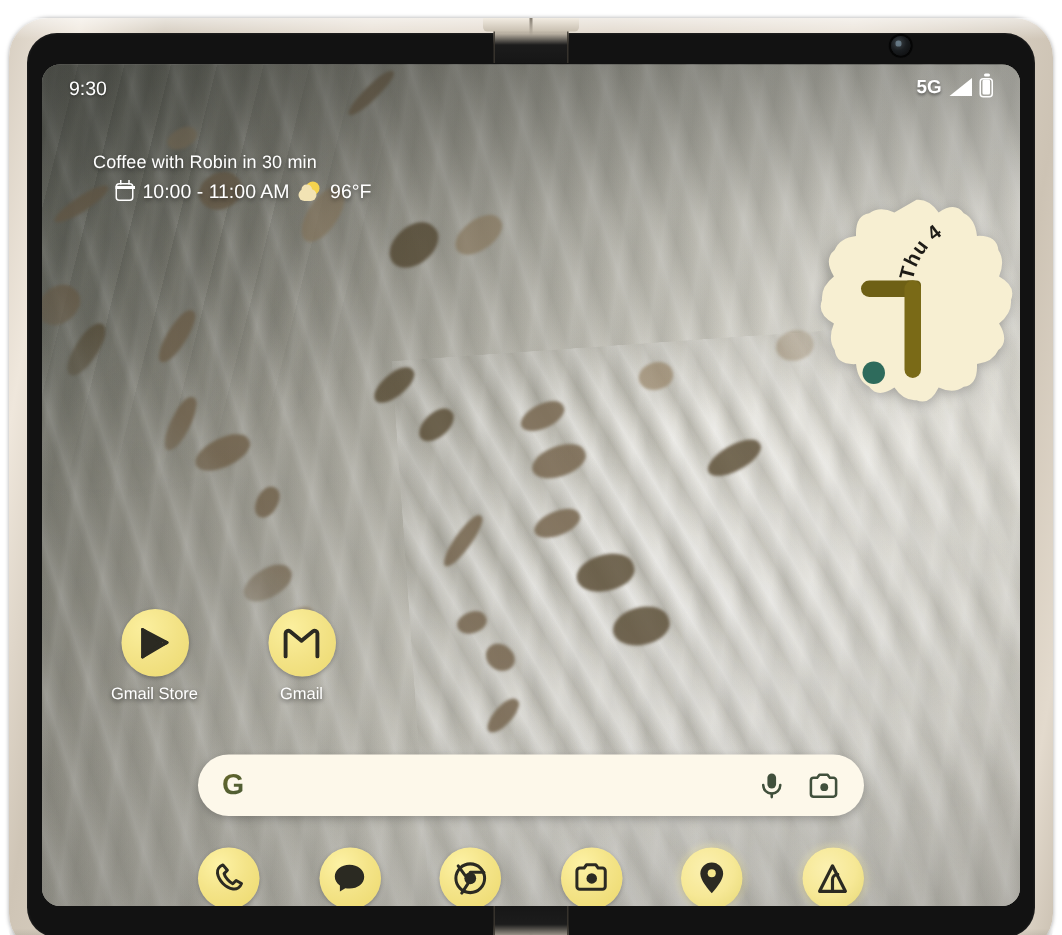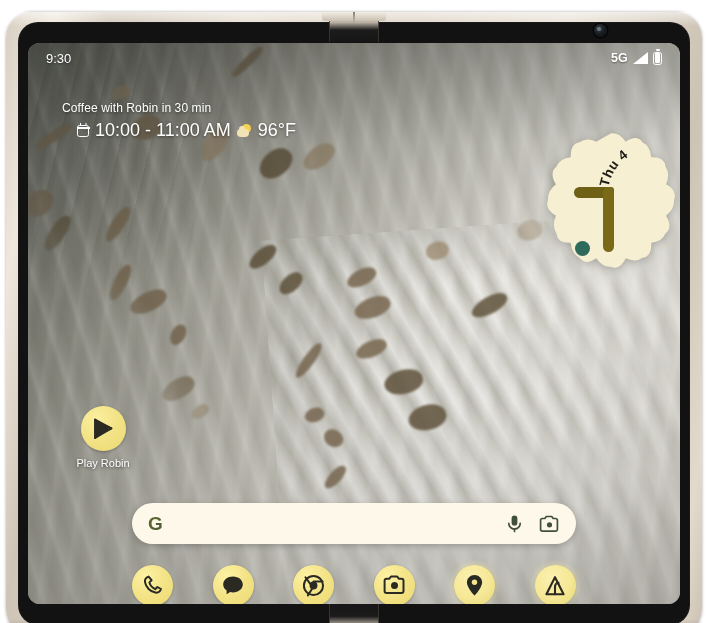--- a/index.html
+++ b/index.html
@@ -135,21 +135,21 @@
   .batt::before { content:''; position:absolute; left:2px; top:-3.6px; width:4px; height:2.2px;
     background:#fff; border-radius:1px; }
   .batt::after { content:''; position:absolute; left:0.6px; top:0.6px; right:0.6px; bottom:0.6px;
     background:#fff; border-radius:1px; }
 
   
   .smartspace { position:absolute; left:34px; top:58px; z-index:5; color:#fff;
     text-shadow:0 1px 3px rgba(0,0,0,0.5); }
   .ss-title { font-size:12px; font-weight:400; letter-spacing:0.1px; white-space:nowrap; }
   .ss-sub { margin-top:5px; display:flex; align-items:center; gap:6px;
-    font-size:18px; font-weight:400; white-space:nowrap;padding-left:15px; }
+    font-size:13px; font-weight:400; white-space:nowrap;padding-left:15px; }
   .cal-ico { width:12px; height:12px; border:1.5px solid #fff; border-radius:2.5px;
     position:relative; flex:0 0 auto; }
   .cal-ico::before { content:''; position:absolute; left:-1.5px; right:-1.5px; top:1.5px;
     height:1.6px; background:#fff; }
   .cal-ico::after { content:''; position:absolute; left:1.5px; top:-3px; width:1.5px;
     height:3px; background:#fff; box-shadow:5.5px 0 0 #fff; }
   .wx-ico { width:15px; height:13px; position:relative; flex:0 0 auto; }
   .wx-sun { position:absolute; right:1px; top:0px; width:9px; height:9px;
     border-radius:50%; background:#f6d34e; }
   .wx-cloud { position:absolute; left:0px; bottom:0.5px; width:12px; height:7.5px;
@@ -322,23 +322,31 @@
     <div class="apps">
 
       <div class="app">
         <div class="app-ico">
           <svg class="ic" width="24" height="24" viewBox="0 0 24 24" fill="none" stroke="#2b2a22" stroke-width="1.9" stroke-linejoin="round" stroke-linecap="round">
             <path d="M4 2.6 L16.6 11.4 L4 21 Z" fill="#2b2a22" stroke="#2b2a22"></path>
             <path d="M4 2.6 L20.4 11.4 L4 21"></path>
             <path d="M12.3 8.2 L20.4 11.4 L12.3 15"></path>
           </svg>
         </div>
-        <div class="app-lbl">Play Robin</div>
-      </div>
-
+        <div class="app-lbl">Gmail Store</div>
+      </div>
+
+      <div class="app">
+        <div class="app-ico">
+          <svg class="ic" width="26" height="22" viewBox="0 0 26 22" fill="none" stroke="#2b2a22" stroke-width="2.6" stroke-linejoin="round" stroke-linecap="round">
+            <path d="M2.4 19.6 V4.2 A1.8 1.8 0 0 1 5.3 2.9 L13 9.2 L20.7 2.9 A1.8 1.8 0 0 1 23.6 4.2 V19.6"></path>
+          </svg>
+        </div>
+        <div class="app-lbl">Gmail</div>
+      </div>
 
     </div>
 
     <div class="searchbar">
       <span class="g-logo">G</span>
       <input class="sb-input" type="text" value="" placeholder="" style="">
       <span class="sb-actions">
         <span>
           <svg class="ic" width="17" height="19" viewBox="0 0 17 19" fill="none" stroke="#41503c" stroke-width="1.7" stroke-linecap="round">
             <rect x="5.6" y="1.6" width="5.8" height="10" rx="2.9" fill="#41503c" stroke="none"></rect>

